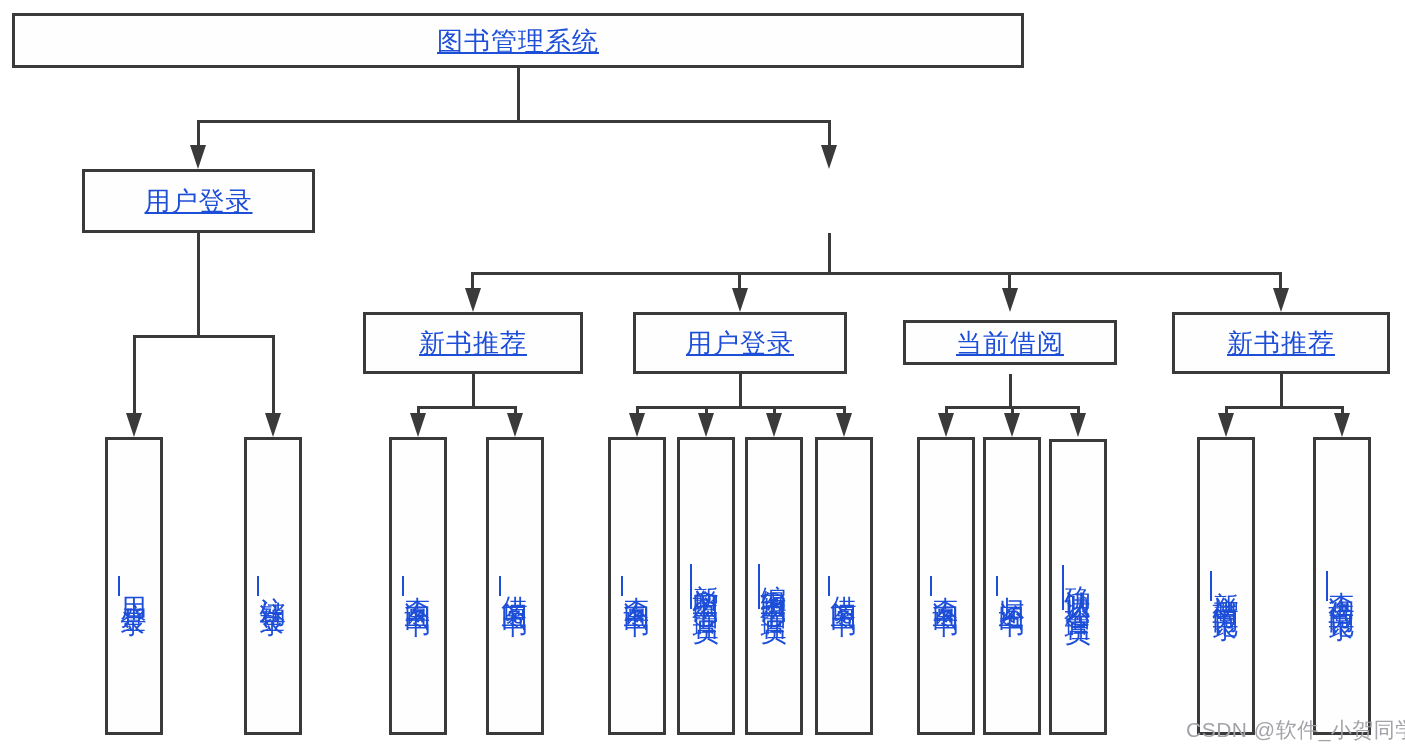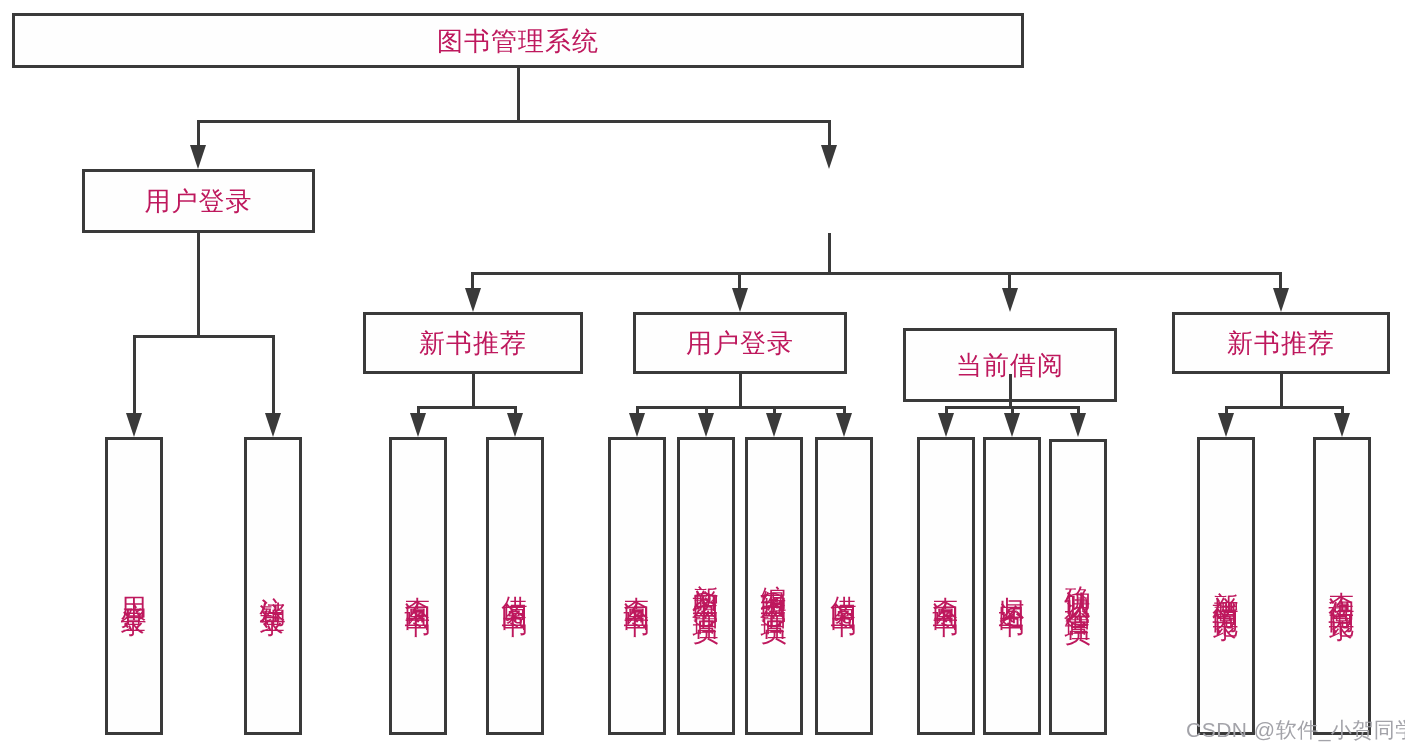--- a/index.html
+++ b/index.html
@@ -12,24 +12,25 @@
     font-family: "Liberation Sans", "DejaVu Sans", sans-serif;
   }
   .node {
     position: absolute;
     box-sizing: border-box;
     border: 3px solid #3a3a3a;
     background: #fefefe;
     display: flex;
     align-items: center;
     justify-content: center;
-    color: #be185d;
+    color: #1d4ed8;
     font-size: 26px;
     letter-spacing: 1px;
     line-height: 1;
+    text-decoration: underline;
   }
   .leaf {
     writing-mode: vertical-rl;
     text-orientation: mixed;
     letter-spacing: 5px;
     font-size: 26px;
   }
   .vl { position: absolute; width: 3px; background: #3a3a3a; }
   .hl { position: absolute; height: 3px; background: #3a3a3a; }
   .ar {
@@ -78,21 +79,21 @@
   <div class="ar" style="left:465px; top:288px;"></div>
   <div class="vl" style="left:738px; top:272px; height:16px;"></div>
   <div class="ar" style="left:732px; top:288px;"></div>
   <div class="vl" style="left:1008px; top:272px; height:16px;"></div>
   <div class="ar" style="left:1002px; top:288px;"></div>
   <div class="vl" style="left:1279px; top:272px; height:16px;"></div>
   <div class="ar" style="left:1273px; top:288px;"></div>
 
   <div class="node" style="left:363px; top:312px; width:220px; height:62px;">新书推荐</div>
   <div class="node" style="left:633px; top:312px; width:214px; height:62px;">用户登录</div>
-  <div class="node" style="left:903px; top:328px; width:214px; height:74px;">当前借阅</div>
+  <div class="node" style="left:903px; top:320px; width:214px; height:45px;">当前借阅</div>
   <div class="node" style="left:1172px; top:312px; width:218px; height:62px;">新书推荐</div>
 
   <div class="vl" style="left:472px; top:374px; height:32px;"></div>
   <div class="hl" style="left:417px; top:406px; width:100px;"></div>
   <div class="vl" style="left:417px; top:406px; height:7px;"></div>
   <div class="ar" style="left:410px; top:413px;"></div>
   <div class="vl" style="left:514px; top:406px; height:7px;"></div>
   <div class="ar" style="left:507px; top:413px;"></div>
 
   <div class="vl" style="left:739px; top:374px; height:32px;"></div>

